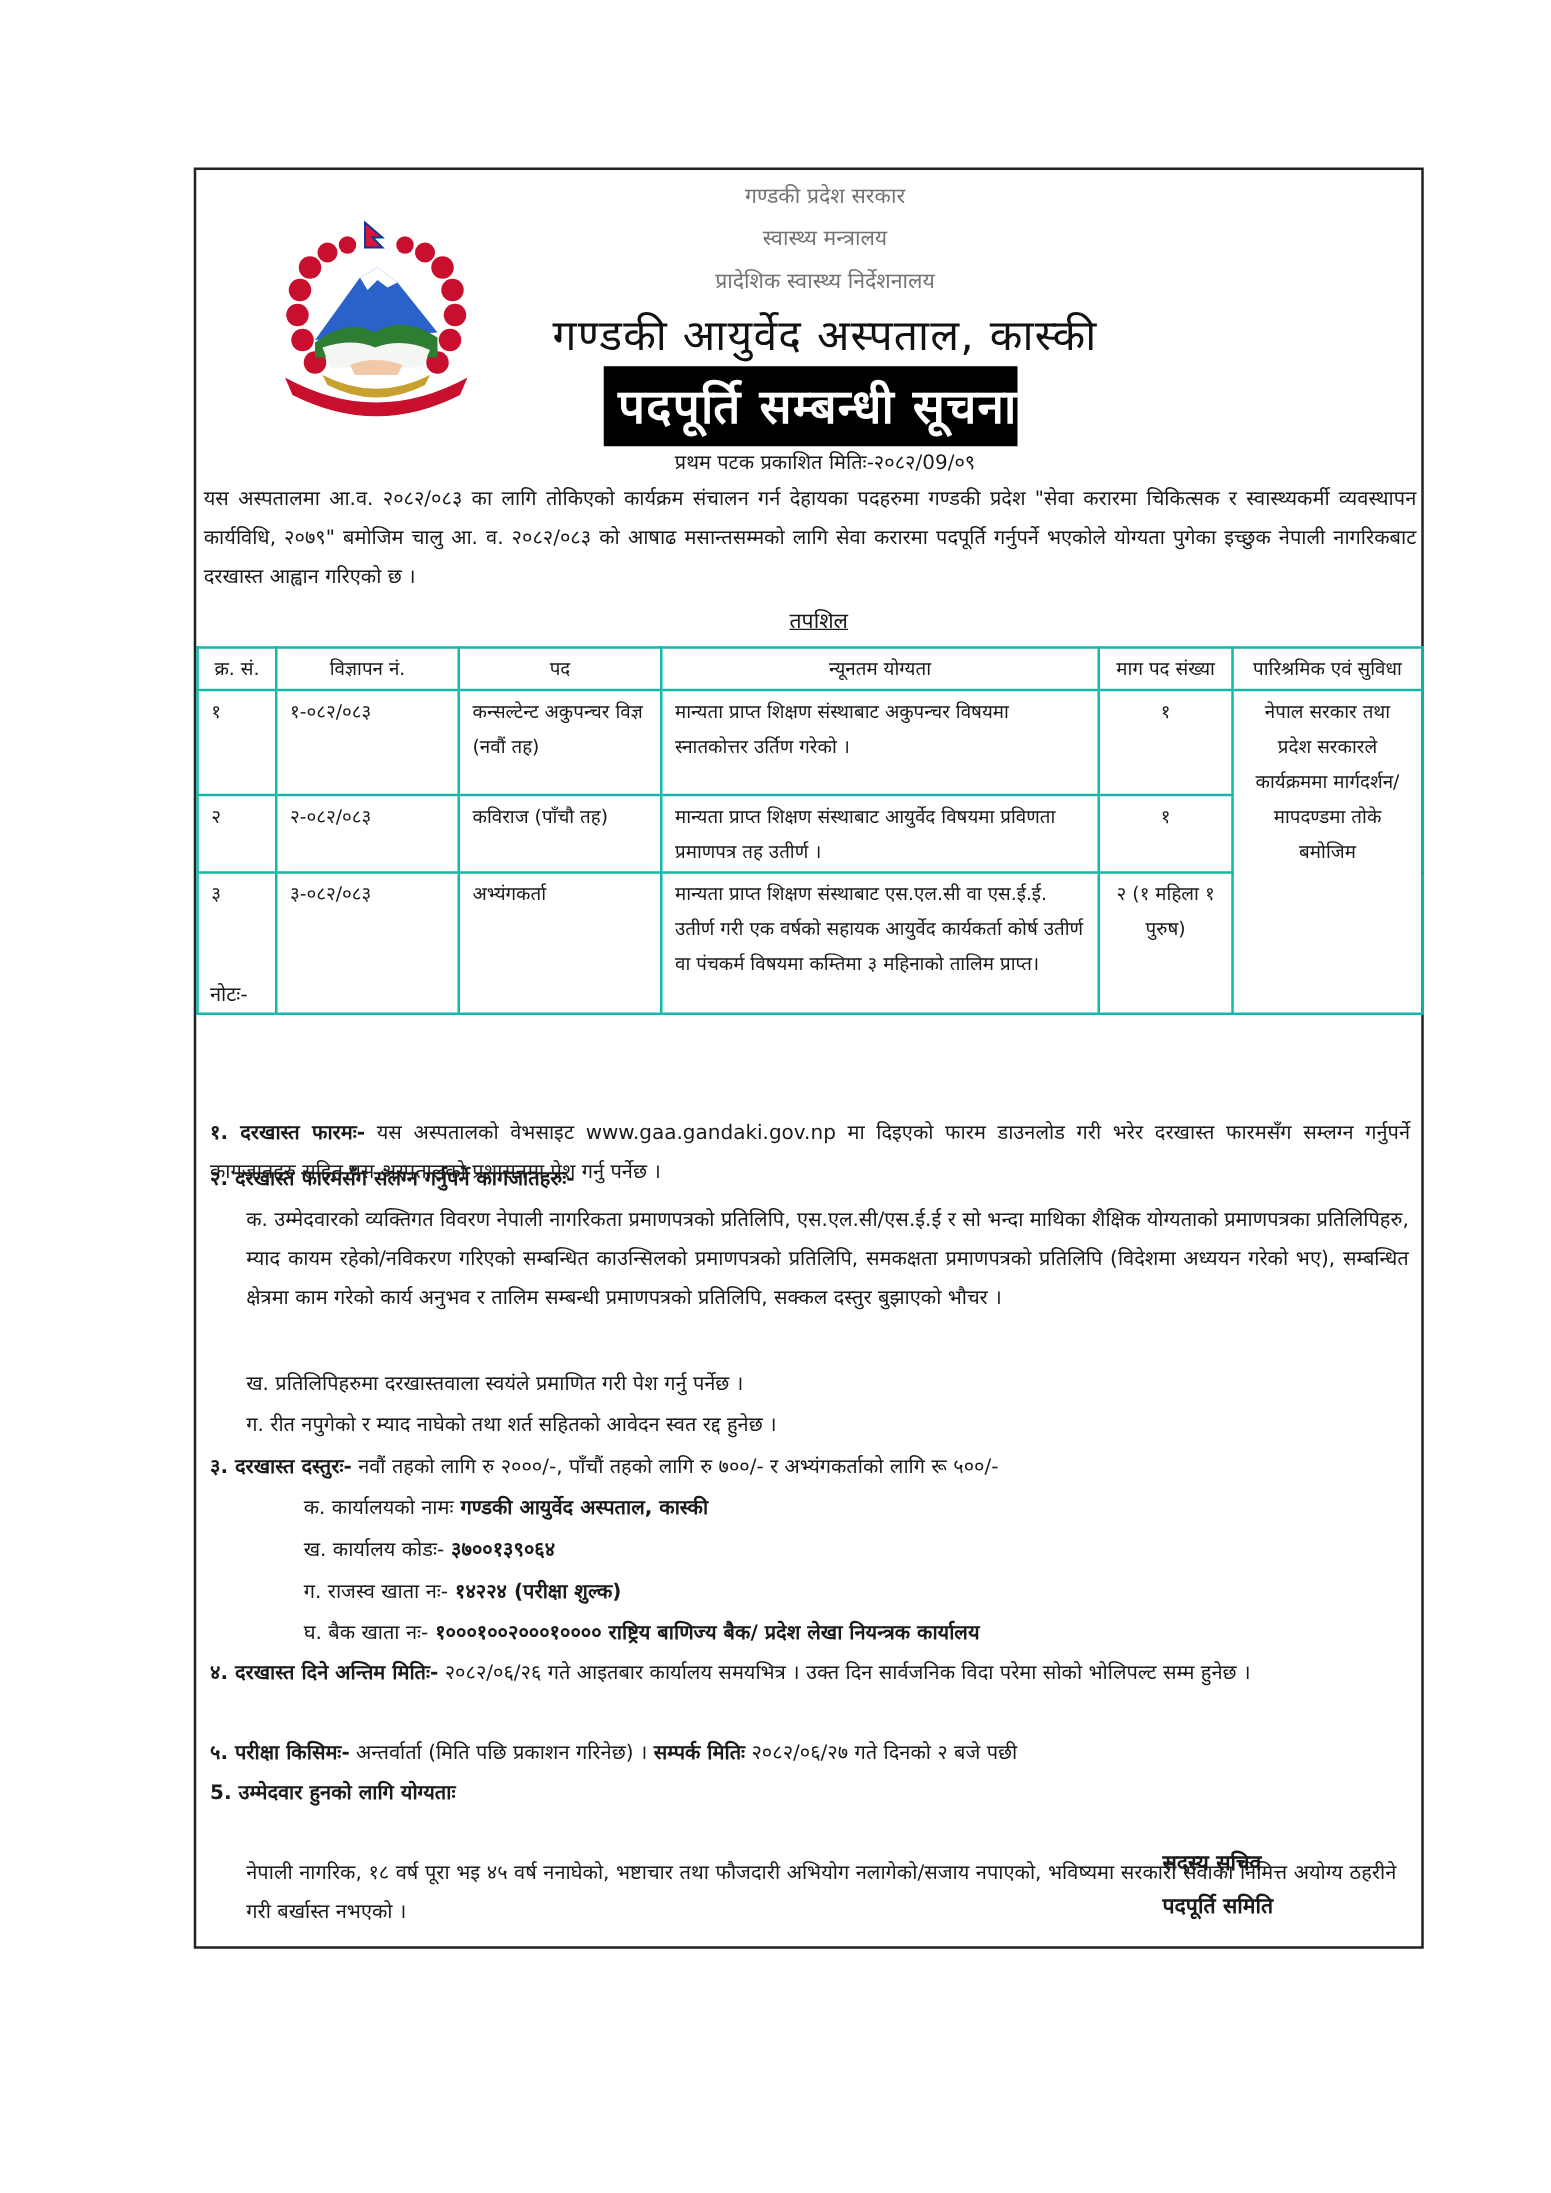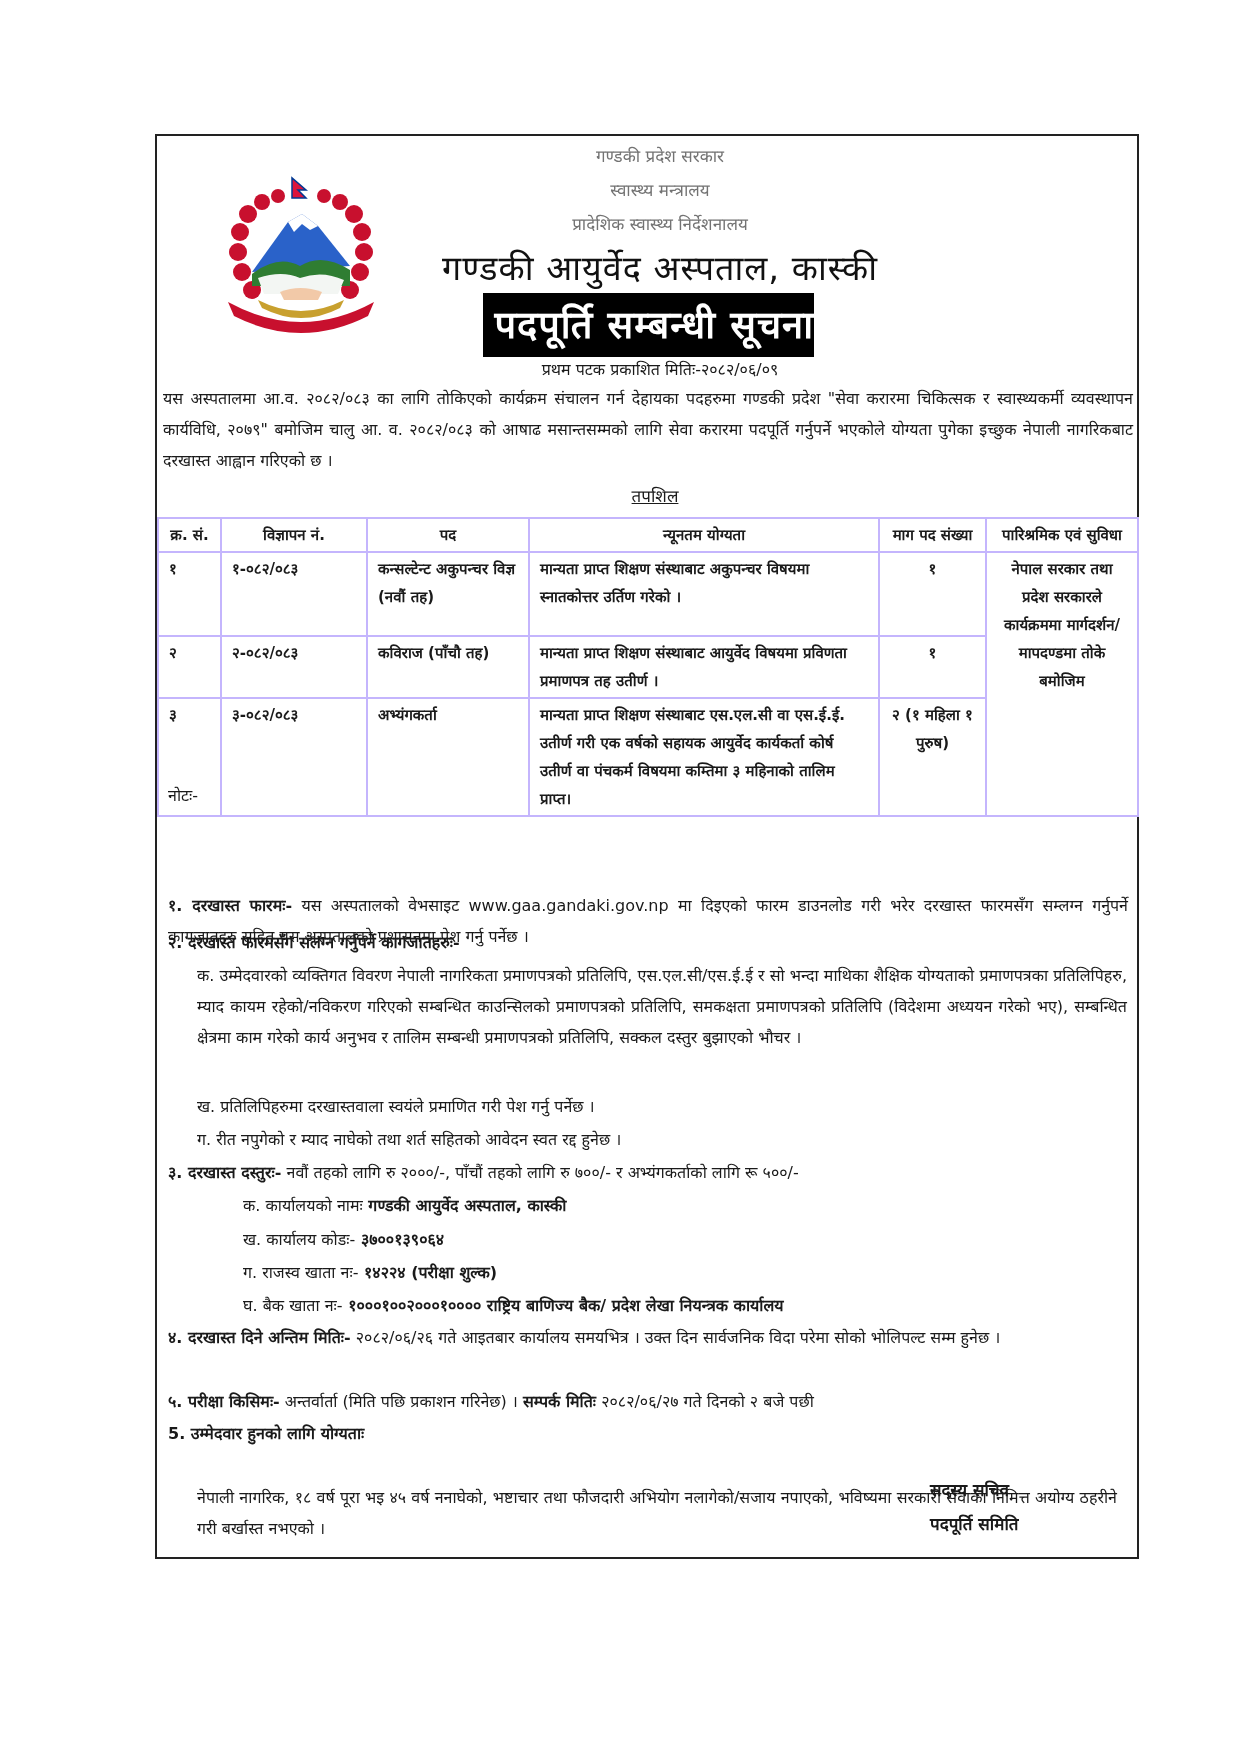--- a/index.html
+++ b/index.html
@@ -14,22 +14,22 @@
   .notice-box { position:absolute; left:483px; top:293px; width:331px; height:64px; background:#000;
                 color:#fff; font-size:38px; font-weight:bold; text-align:right; line-height:64px;
                 letter-spacing:1px; }
   .pubdate { font-size:16px; }
   .para { position:absolute; left:163px; width:970px; font-size:16px; line-height:31px;
           text-align:justify; text-align-last:left; }
   .tapshil { position:absolute; left:600px; top:484px; width:110px; text-align:center; font-size:17px;
              text-decoration:underline; }
   table.vac { position:absolute; left:157px; top:517px; width:982px; border-collapse:collapse;
               font-size:15px; }
-  table.vac th, table.vac td { border:2px solid #c4b5fd; vertical-align:top; padding:2px 10px;
-                               line-height:28px; font-weight:bold; }
+  table.vac th, table.vac td { border:2px solid #14b8a6; vertical-align:top; padding:2px 10px;
+                               line-height:28px; font-weight:normal; }
   table.vac th { text-align:center; }
   .c-sn { width:41px; } .c-ad { width:124px; } .c-post { width:140px; }
   .c-qual { width:328px; } .c-num { width:85px; text-align:center; } .c-pay { text-align:center; }
   td.c-pay { vertical-align:middle; }
   .note { position:absolute; left:168px; font-size:16px; line-height:28px; }
   .nt { position:absolute; left:168px; width:960px; font-size:16px; line-height:31px;
         text-align:justify; }
   .b { font-weight:bold; }
   .ind1 { left:197px; width:930px; }
   .ind2 { left:243px; width:880px; }
@@ -65,21 +65,21 @@
   <path d="M62 118 Q82 110 104 118 L100 126 L66 126 Z" fill="#f2c9a8"></path>
   <path d="M10 128 Q83 168 156 128 L150 142 Q83 176 16 142 Z" fill="#c8102e"></path>
   <path d="M40 126 Q83 148 126 126 L122 134 Q83 154 44 134 Z" fill="#c8a02e"></path>
 </svg>
 
 <div class="hdr hdr-sm" style="top:144px;">गण्डकी प्रदेश सरकार</div>
 <div class="hdr hdr-sm" style="top:178px;">स्वास्थ्य मन्त्रालय</div>
 <div class="hdr hdr-sm" style="top:212px;">प्रादेशिक स्वास्थ्य निर्देशनालय</div>
 <div class="hdr hdr-title" style="top:244px;">गण्डकी आयुर्वेद अस्पताल, कास्की</div>
 <div class="notice-box">पदपूर्ति सम्बन्धी सूचना</div>
-<div class="hdr pubdate" style="top:358px;">प्रथम पटक प्रकाशित मितिः-२०८२/०६/०९</div>
+<div class="hdr pubdate" style="top:358px;">प्रथम पटक प्रकाशित मितिः-२०८२/09/०९</div>
 
 <div class="para" style="top:383px;">यस अस्पतालमा आ.व. २०८२/०८३ का लागि तोकिएको कार्यक्रम संचालन गर्न देहायका पदहरुमा गण्डकी प्रदेश "सेवा करारमा चिकित्सक र स्वास्थ्यकर्मी व्यवस्थापन कार्यविधि, २०७९" बमोजिम चालु आ. व. २०८२/०८३ को आषाढ मसान्तसम्मको लागि सेवा करारमा पदपूर्ति गर्नुपर्ने भएकोले योग्यता पुगेका इच्छुक नेपाली नागरिकबाट दरखास्त आह्वान गरिएको छ ।</div>
 
 <div class="tapshil">तपशिल</div>
 
 <table class="vac">
   <thead>
     <tr>
       <th class="c-sn">क्र. सं.</th>
       <th class="c-ad">विज्ञापन नं.</th>

